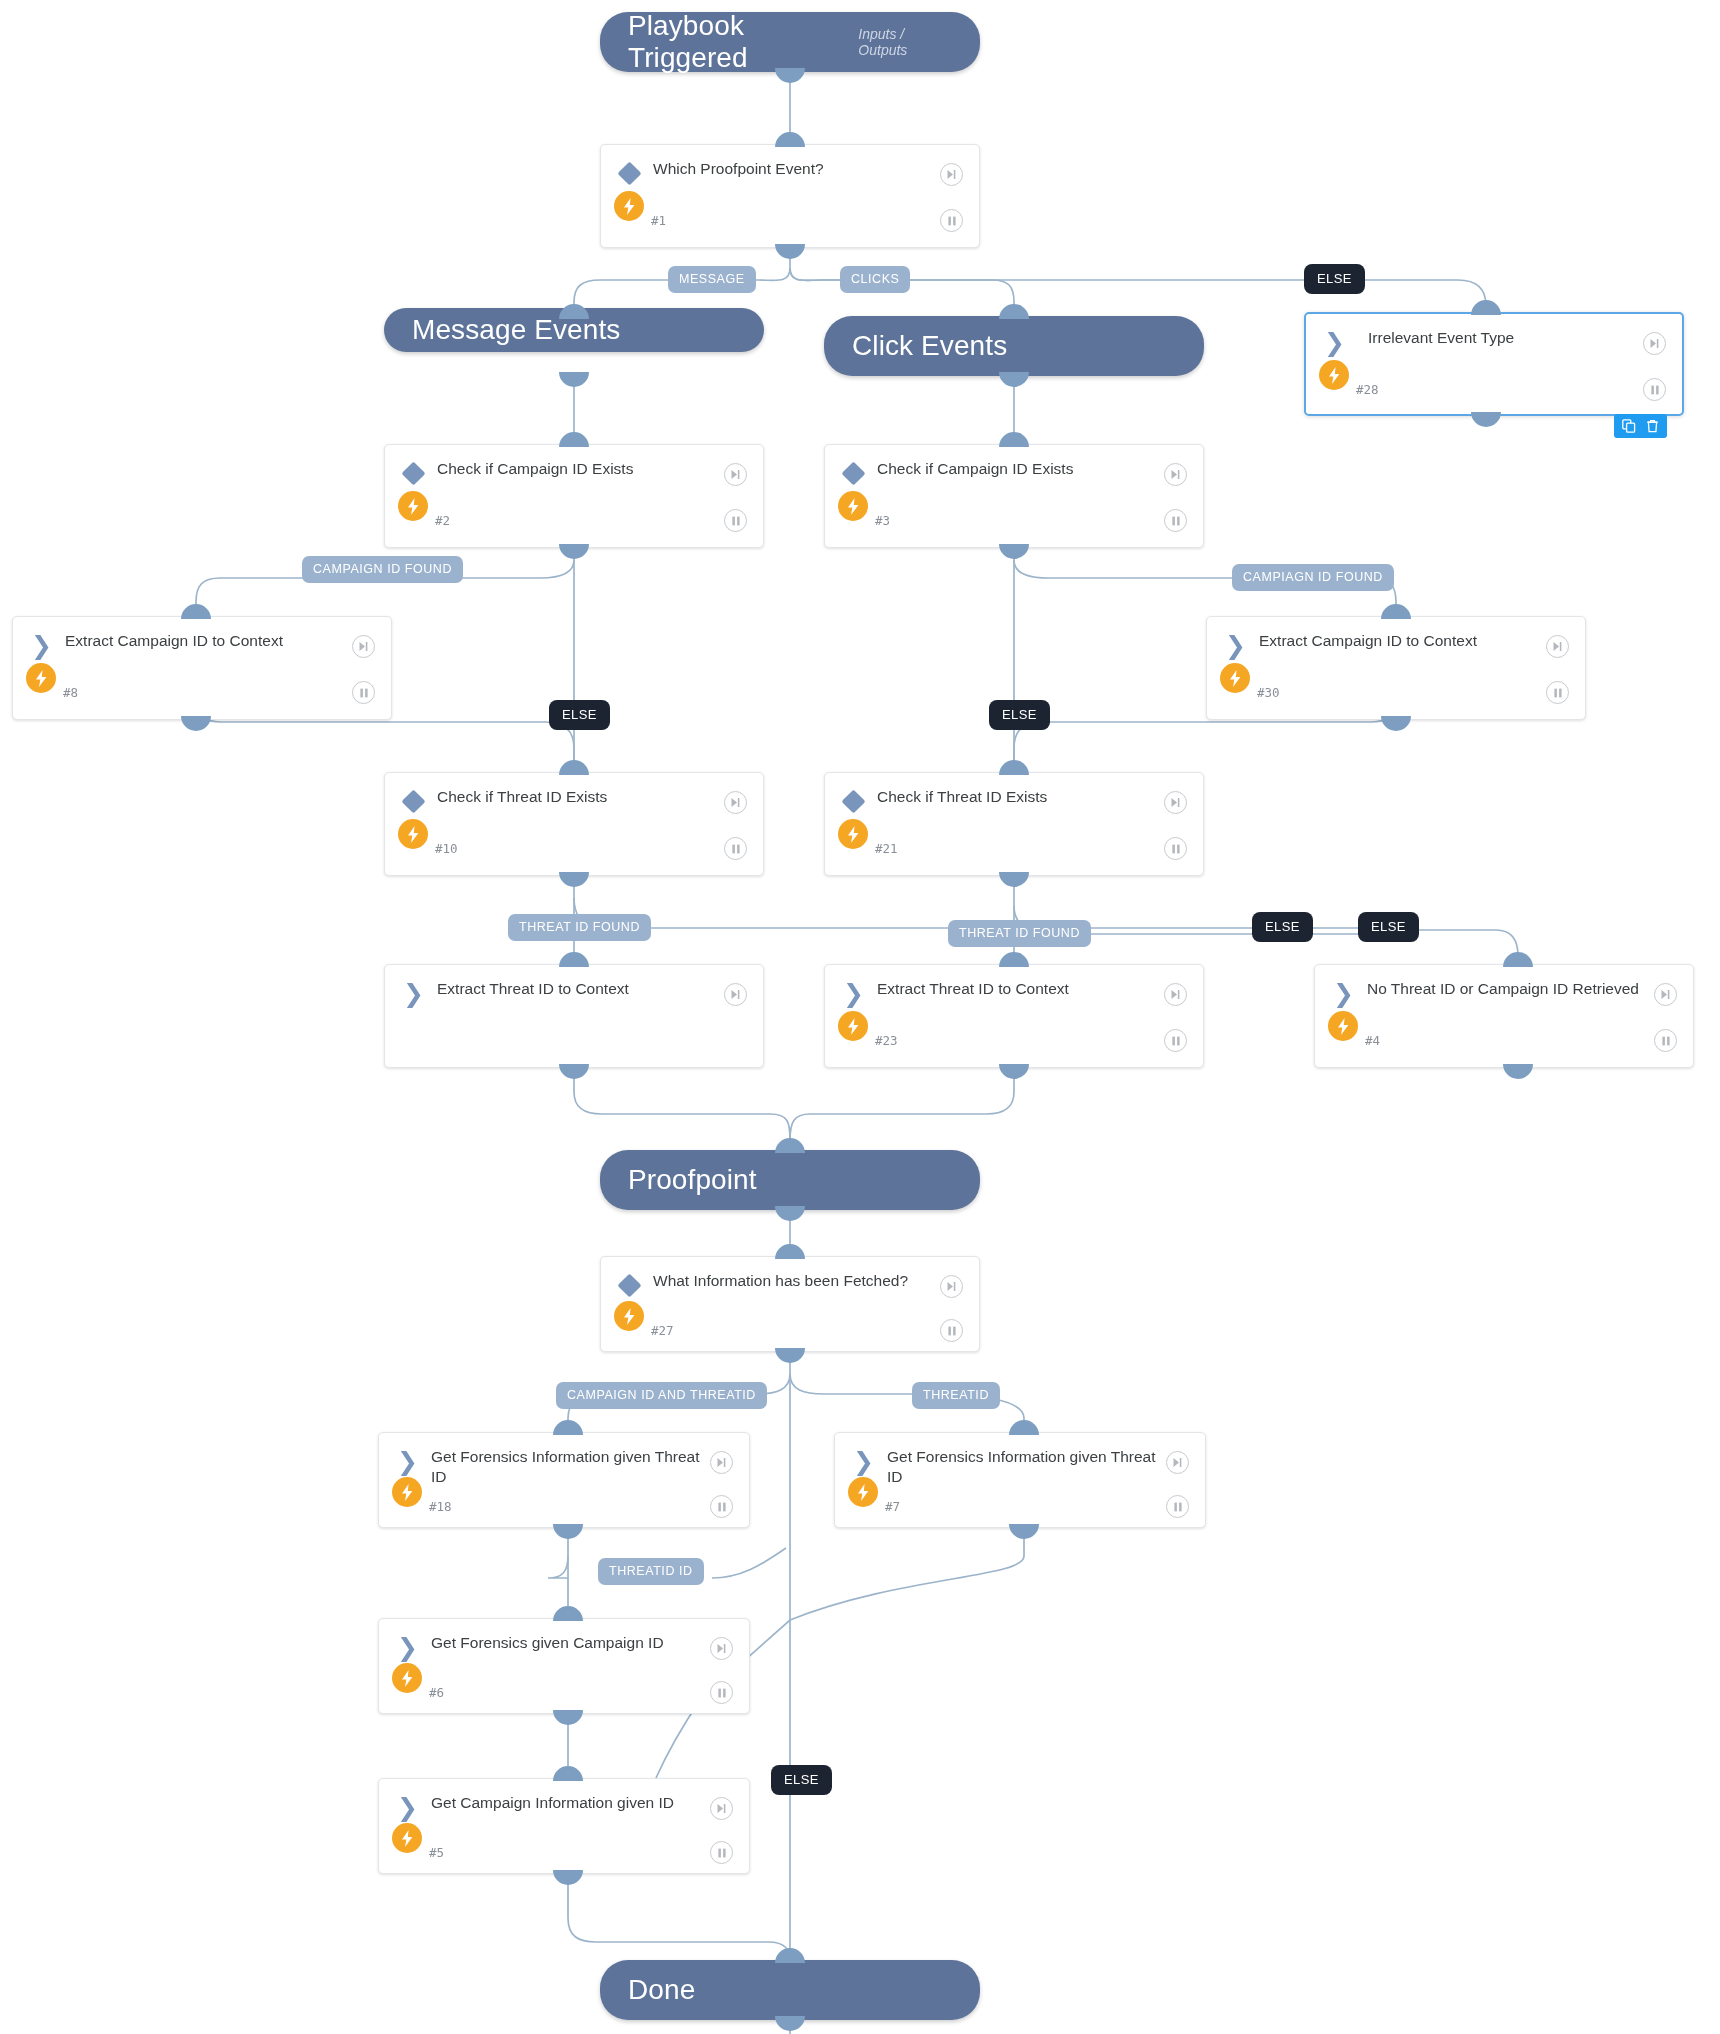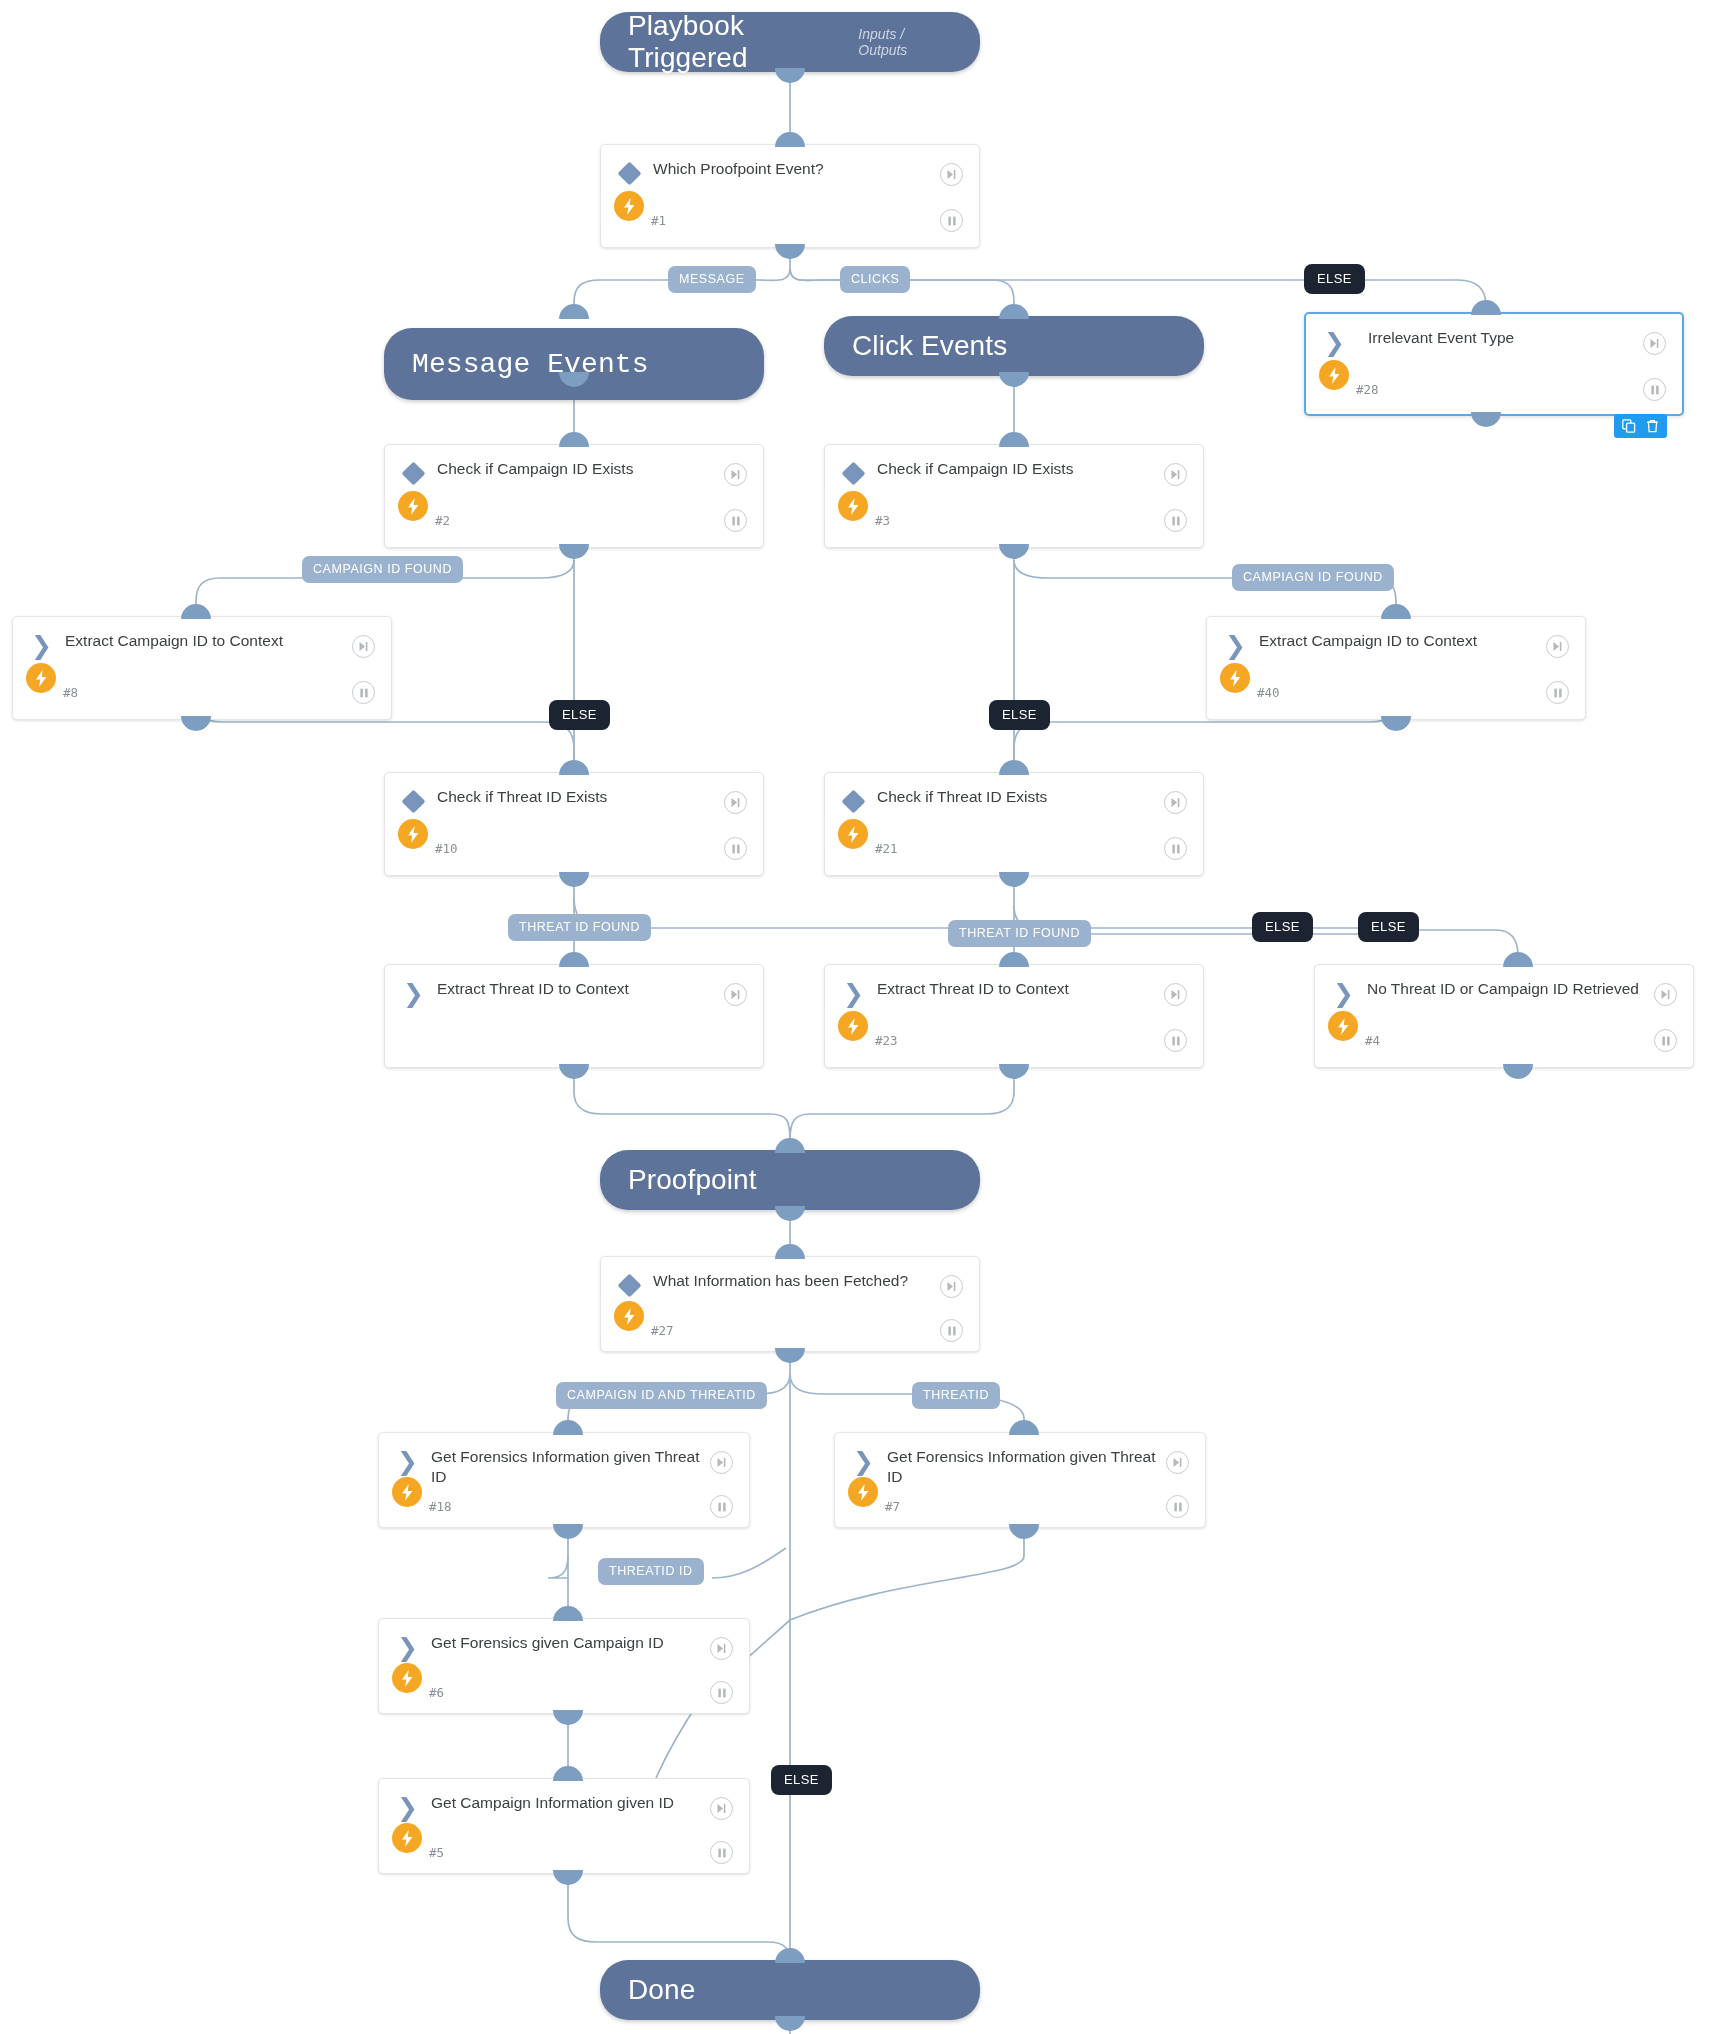--- a/index.html
+++ b/index.html
@@ -160,21 +160,21 @@
       <path d="M790,2020 L790,2034"></path>
     </g>
   </svg>
 
   <div class="section" style="left:600px;top:12px;width:380px;height:60px;">
     <span class="s-title">Playbook Triggered</span>
     <span class="s-sub">Inputs / Outputs</span>
   </div>
   <div class="knob out" style="left:775px;top:68px;"></div>
 
-  <div class="section" style="left:384px;top:328px;width:380px;height:72px;font-family:Liberation Mono, monospace;">
+  <div class="section" style="left:384px;top:308px;width:380px;height:44px;">
     <span class="s-title">Message Events</span>
     <span class="s-sub"></span>
   </div>
   <div class="knob in" style="left:559px;top:304px;"></div>
   <div class="knob out" style="left:559px;top:372px;"></div>
 
   <div class="section" style="left:824px;top:316px;width:380px;height:60px;">
     <span class="s-title">Click Events</span>
     <span class="s-sub"></span>
   </div>
@@ -371,21 +371,21 @@
             <rect x="7.8" y="1" width="1.6" height="9" fill="#b4b8bd"></rect>
           </svg>
       </div>
     </div>
     <div class="c-bot">
       <div class="bolt">
         <svg width="15" height="17" viewBox="0 0 15 17">
             <path d="M8.6,0 L2,9.4 L6.3,9.4 L5,17 L12.4,7.1 L7.8,7.1 Z" fill="#fff"></path>
           </svg>
       </div>
-      <div class="c-num">#40</div>
+      <div class="c-num">#30</div>
       <div class="c-btn pause">
         <svg width="10" height="10" viewBox="0 0 10 10">
             <rect x="1.4" y="0.6" width="2.5" height="8.8" fill="#b4b8bd"></rect>
             <rect x="6.1" y="0.6" width="2.5" height="8.8" fill="#b4b8bd"></rect>
           </svg>
       </div>
     </div>
   </div>
   <div class="knob in" style="left:1381px;top:604px;"></div>
   <div class="knob out" style="left:1381px;top:716px;"></div>

